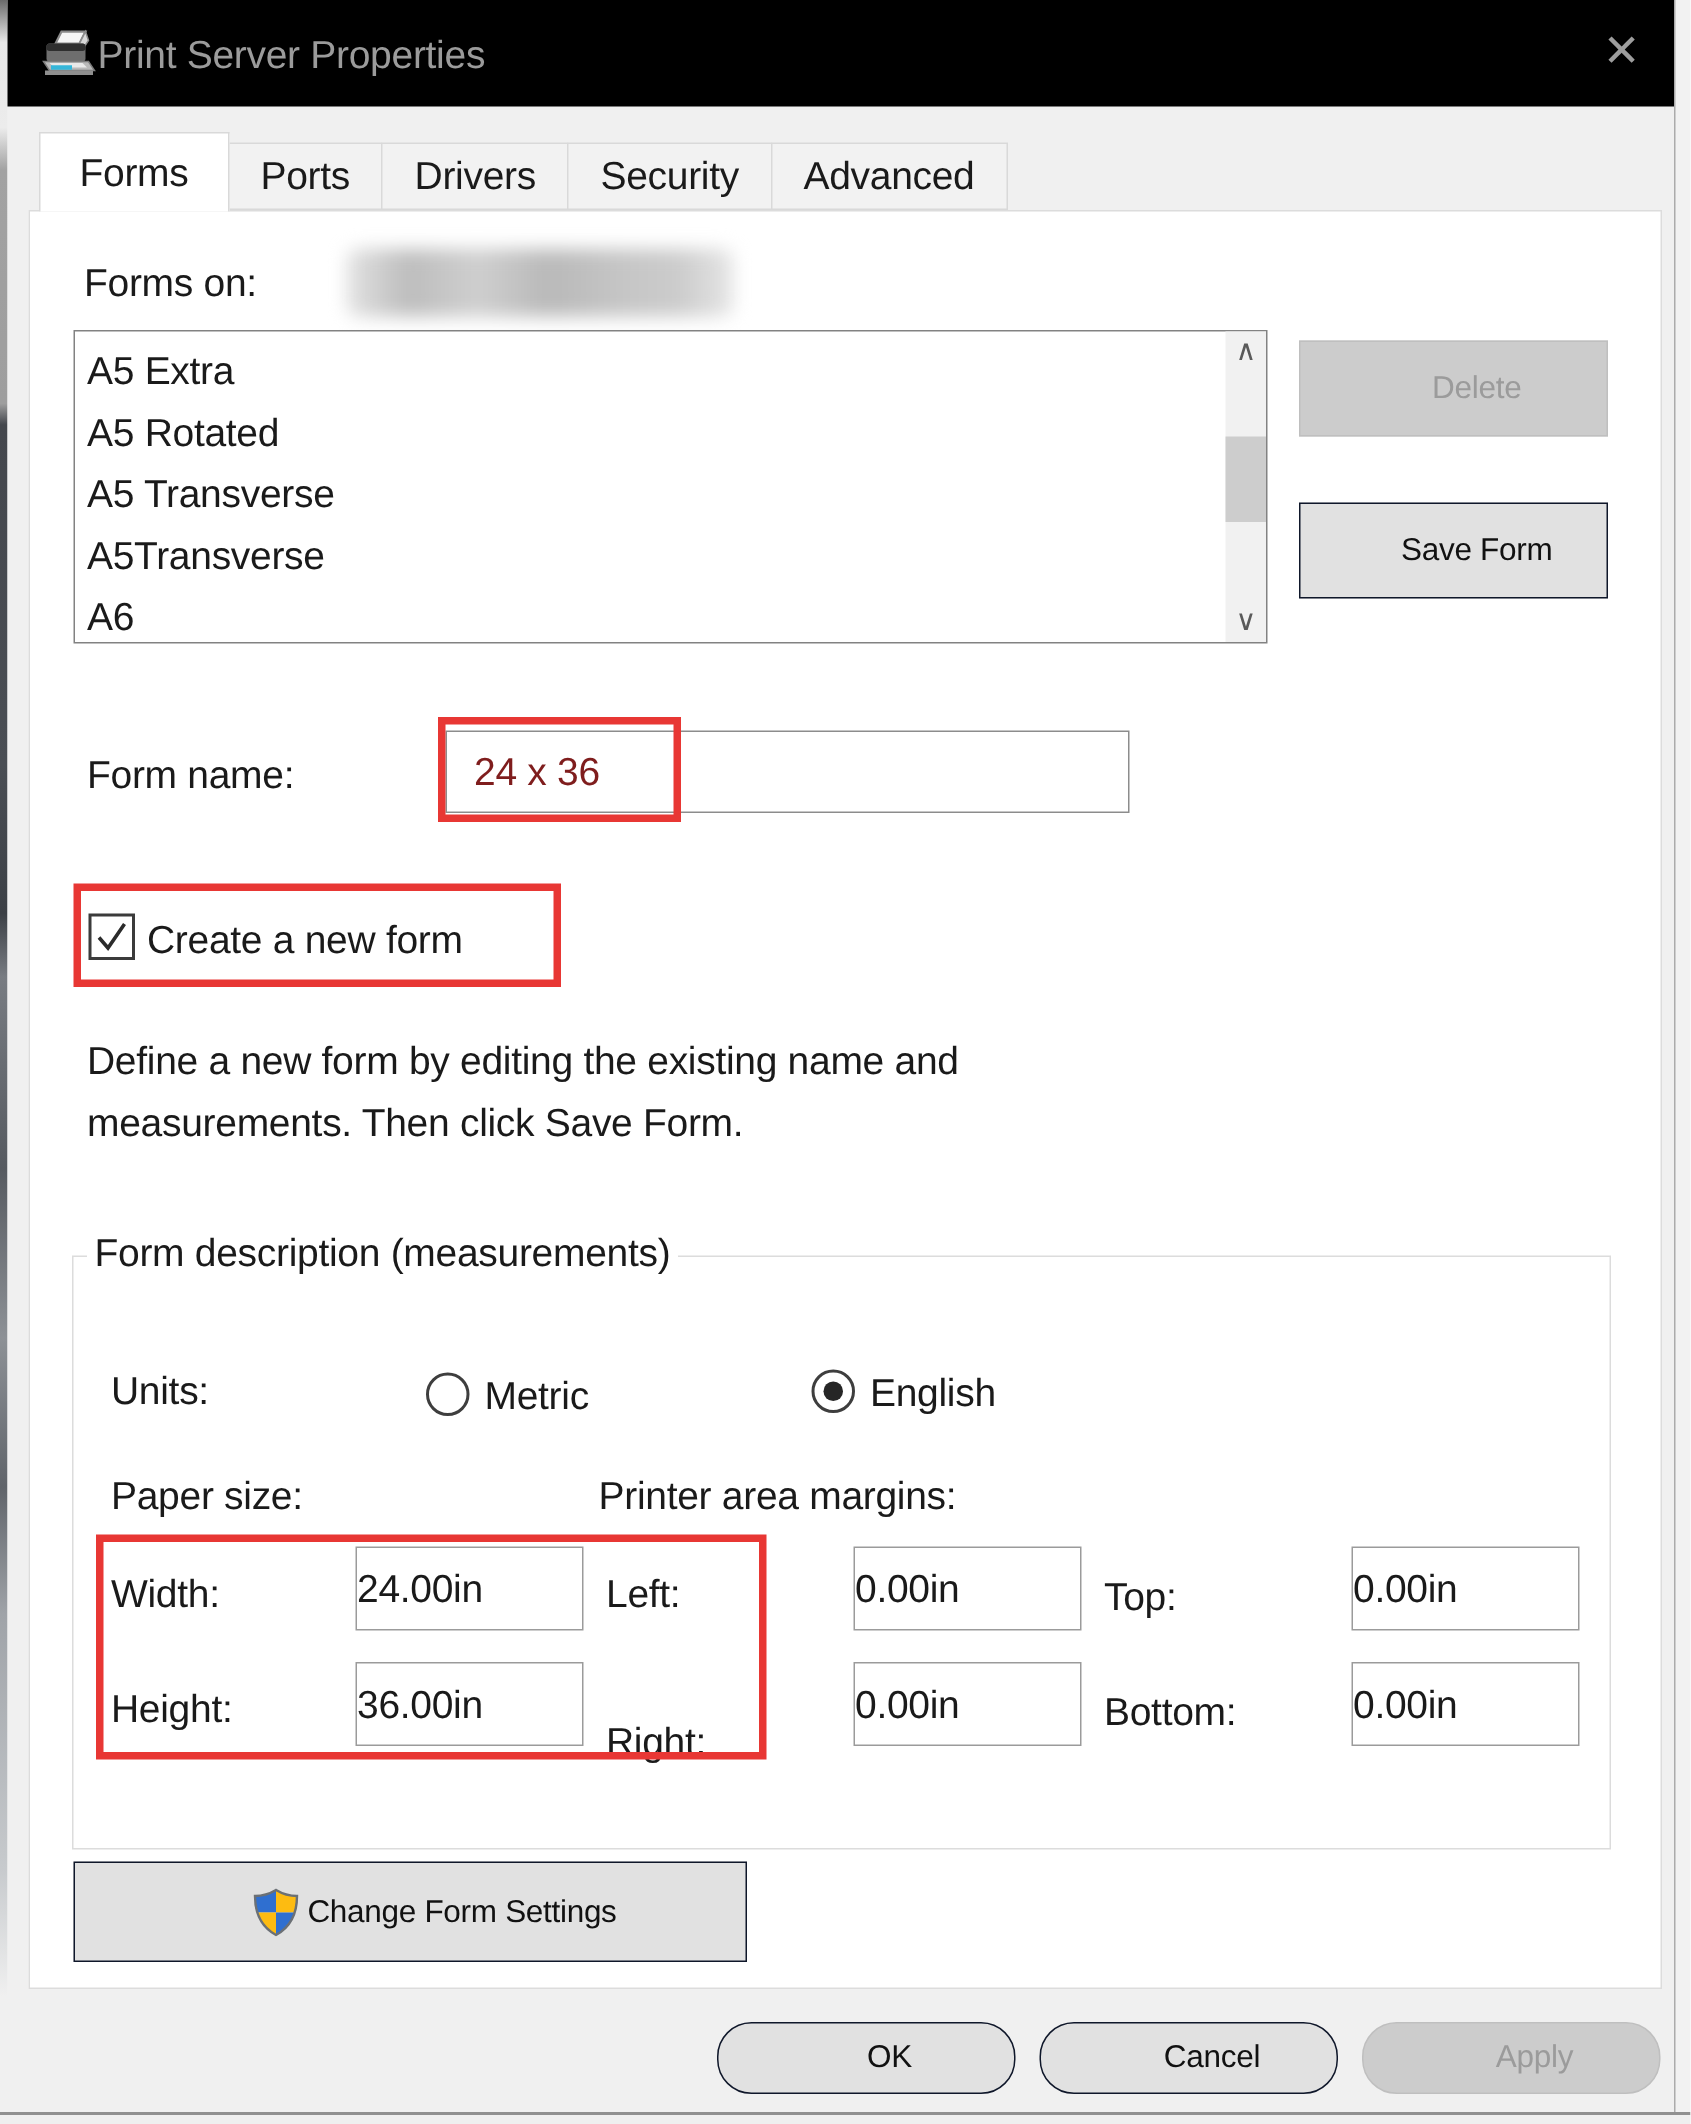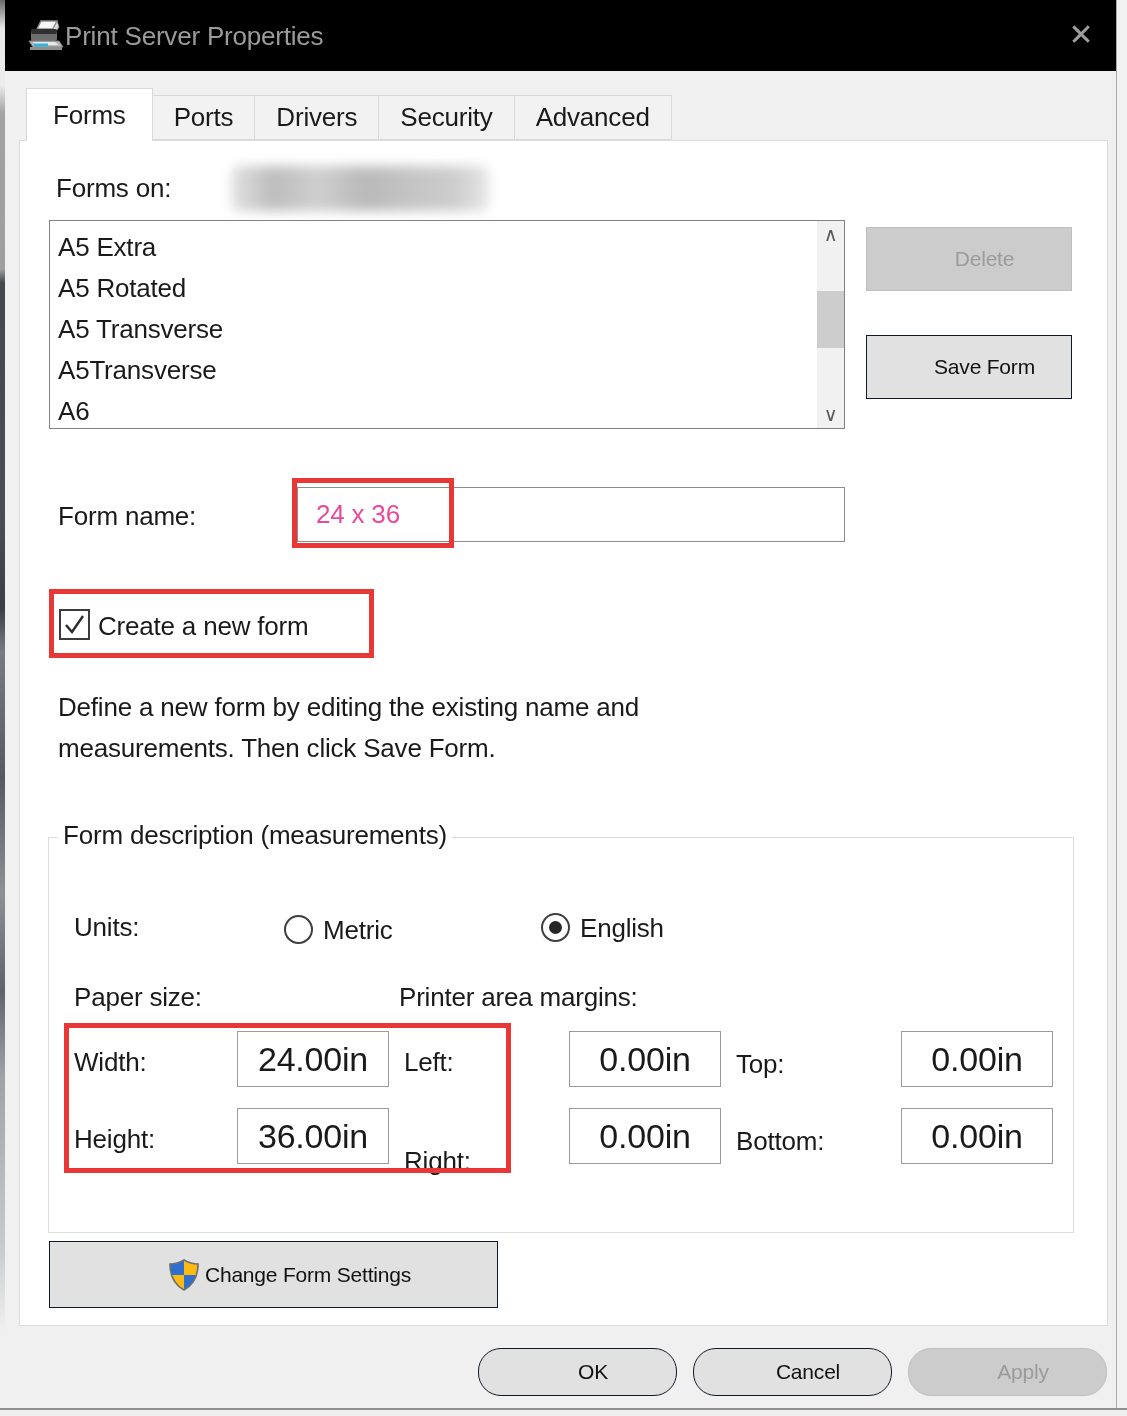--- a/index.html
+++ b/index.html
@@ -70,23 +70,23 @@
   .btn {
     background:#e1e1e1; border:1px solid #0f172a; font-size:21px;
     display:flex; align-items:center; justify-content:center; color:#111;padding-left:31px;
   }
   .btn.disabled { background:#cccccc; border-color:#bfbfbf; color:#9b9b9b; }
   #delete-btn { left:846px; top:86px; width:206px; height:64px; }
   #save-form-btn { left:846px; top:194px; width:206px; height:64px; }
   
   #form-name-label { left:38px; top:360px; }
   #form-name-input {
-    position:absolute; left:277px; top:346px; width:548px; height:55px;
+    position:absolute; left:277px; top:346px; width:456px; height:55px;
     border:1px solid #8c8c8c; background:#fff; font-size:26px; padding-left:18px;
-    font-family:inherit; color:#ec4899; letter-spacing:-0.2px;
+    font-family:inherit; color:#7f1d1d; letter-spacing:-0.2px;
   }
   .annotation { position:absolute; border:5px solid #e83734; z-index:6; pointer-events:none; }
   #anno-form-name { left:272px; top:337px; width:162px; height:70px; }
   #anno-checkbox  { left:29px;  top:448px; width:325px; height:69px; }
   #anno-measure   { left:44px;  top:882px; width:447px; height:150px; }
   
   #create-form-checkbox {
     position:absolute; left:39px; top:468px; width:31px; height:31px;
     border:2px solid #3b3b3b; background:#fff;
   }
@@ -101,21 +101,21 @@
   .radio .dot { position:absolute; left:6px; top:6px; width:13px; height:13px; border-radius:50%; background:#262626; }
   #units-label  { left:54px; top:771px; }
   #metric-radio { left:264px; top:774px; }
   #metric-label { left:303px; top:774px; }
   #english-radio{ left:521px; top:772px; }
   #english-label{ left:560px; top:772px; }
   #paper-size-label { left:54px; top:841px; }
   #printer-margins-label { left:379px; top:841px; }
   .measure-input {
     position:absolute; width:152px; height:56px; border:1px solid #9b9b9b; background:#fff;
-    font-size:34px; text-align:center; font-family:inherit; color:#1a1a1a; letter-spacing:-0.2px;
+    font-size:26px; text-align:left; font-family:inherit; color:#1a1a1a; letter-spacing:-0.2px;
   }
   #width-label  { left:54px;  top:906px; }  #width-input  { left:217px; top:890px; }
   #left-label   { left:384px; top:906px; }  #left-input   { left:549px; top:890px; }
   #top-label    { left:716px; top:908px; }  #top-input    { left:881px; top:890px; }
   #height-label { left:54px;  top:983px; }  #height-input { left:217px; top:967px; }
   #right-label  { left:384px; top:983px;margin-top:22px; }  #right-input  { left:549px; top:967px; }
   #bottom-label { left:716px; top:985px; }  #bottom-input { left:881px; top:967px; }
   
   #change-form-btn { left:29px; top:1100px; width:449px; height:67px; gap:4px; }
   

